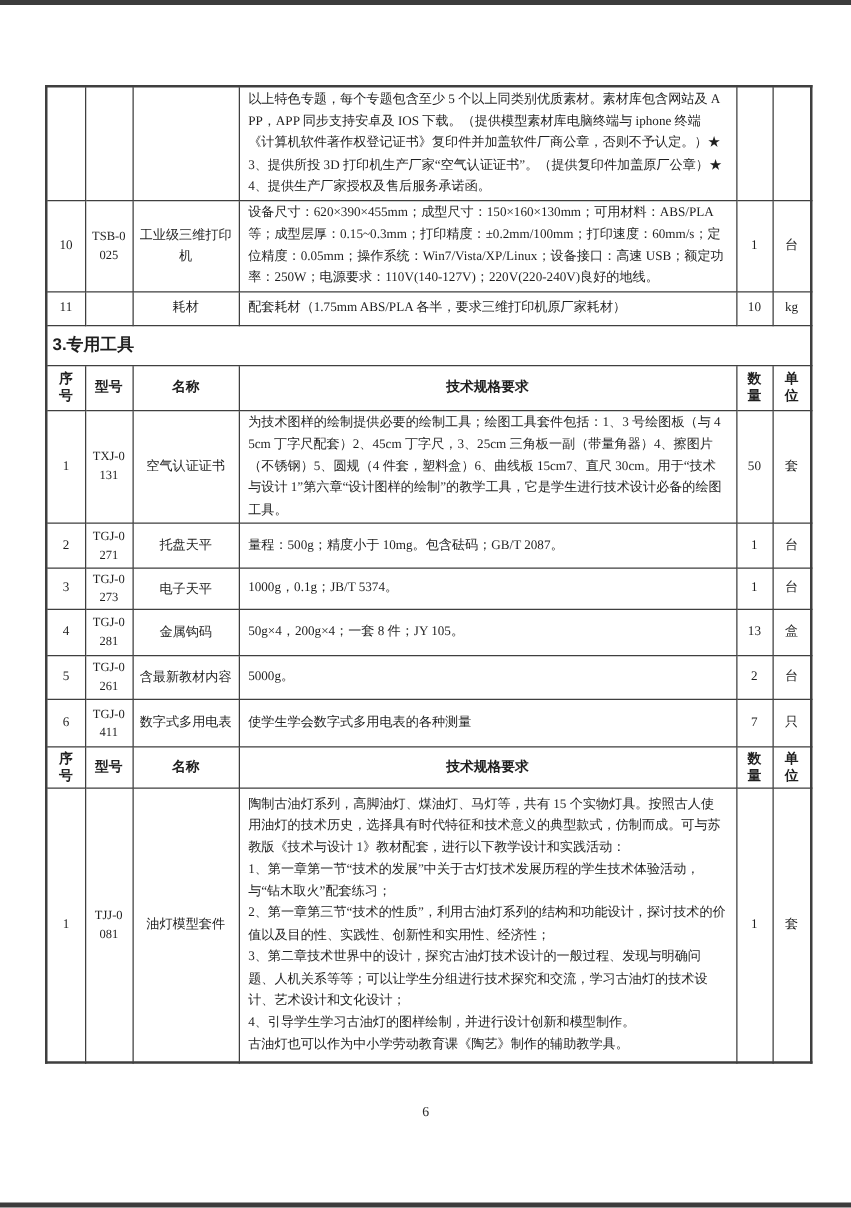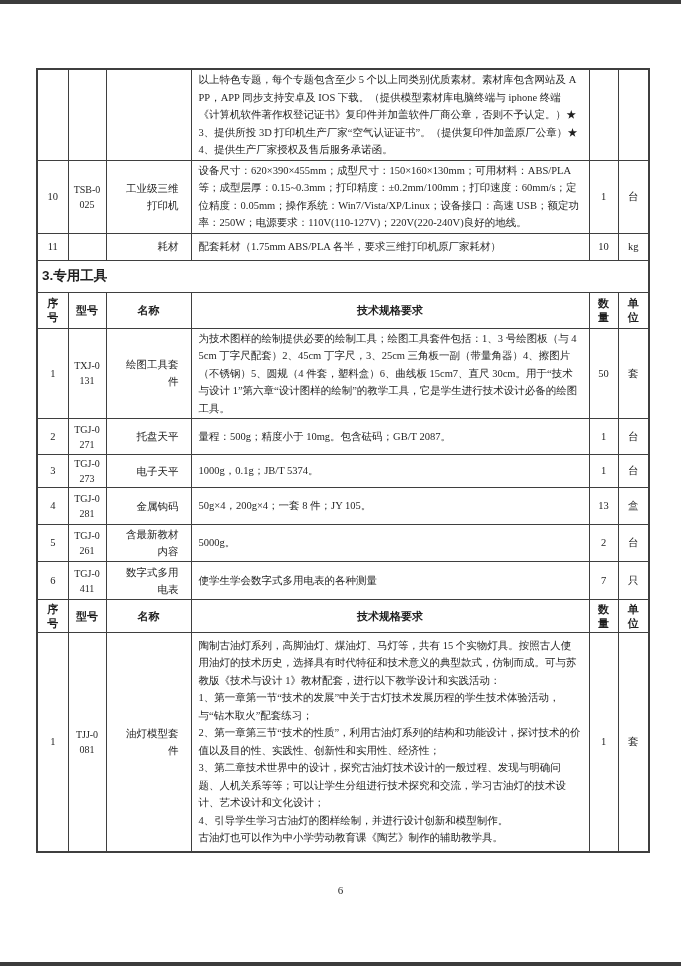--- a/index.html
+++ b/index.html
@@ -18,21 +18,21 @@
   }
   td{
     border:1px solid #3f3f3f;
     font-size:10.5px;line-height:17.5px;
     vertical-align:middle;text-align:center;
     padding:1px 2px;overflow:hidden;
     word-break:break-all;
   }
   td.spec{text-align:left;padding:1px 7px;white-space:pre-line;}
   td.model{white-space:pre-line;line-height:15px;font-size:10px;}
-  td.name{padding:1px 12px;line-height:17px;text-align:right;}
+  td.name{padding:1px 2px;line-height:17px;}
   td.hc{
     font-weight:bold;white-space:pre-line;
     font-family:"Liberation Sans","DejaVu Sans",sans-serif;
     font-size:11px;line-height:14px;padding:2px 1px;
   }
   td.section{
     text-align:left;font-weight:bold;
     font-family:"Liberation Sans","DejaVu Sans",sans-serif;
     font-size:13.5px;padding:2px 4px;line-height:16px;
   }
@@ -64,21 +64,21 @@
       <td class="spec">以上特色专题，每个专题包含至少 5 个以上同类别优质素材。素材库包含网站及 APP，APP 同步支持安卓及 IOS 下载。（提供模型素材库电脑终端与 iphone 终端《计算机软件著作权登记证书》复印件并加盖软件厂商公章，否则不予认定。）★3、提供所投 3D 打印机生产厂家“空气认证证书”。（提供复印件加盖原厂公章）★4、提供生产厂家授权及售后服务承诺函。</td>
       <td></td>
       <td></td>
     </tr>
 
     <tr style="height:73px">
       <td>10</td>
       <td class="model">TSB-0
 025</td>
       <td class="name">工业级三维打印机</td>
-      <td class="spec">设备尺寸：620×390×455mm；成型尺寸：150×160×130mm；可用材料：ABS/PLA 等；成型层厚：0.15~0.3mm；打印精度：±0.2mm/100mm；打印速度：60mm/s；定位精度：0.05mm；操作系统：Win7/Vista/XP/Linux；设备接口：高速 USB；额定功率：250W；电源要求：110V(110-127V)；220V(220-240V)良好的地线。</td>
+      <td class="spec">设备尺寸：620×390×455mm；成型尺寸：150×160×130mm；可用材料：ABS/PLA 等；成型层厚：0.15~0.3mm；打印精度：±0.2mm/100mm；打印速度：60mm/s；定位精度：0.05mm；操作系统：Win7/Vista/XP/Linux；设备接口：高速 USB；额定功率：250W；电源要求：110V(140-127V)；220V(220-240V)良好的地线。</td>
       <td>1</td>
       <td>台</td>
     </tr>
 
     <tr style="height:27px">
       <td>11</td>
       <td class="model"></td>
       <td class="name">耗材</td>
       <td class="spec">配套耗材（1.75mm ABS/PLA 各半，要求三维打印机原厂家耗材）</td>
       <td>10</td>
@@ -98,21 +98,21 @@
       <td class="hc">数
 量</td>
       <td class="hc">单
 位</td>
     </tr>
 
     <tr style="height:76px">
       <td>1</td>
       <td class="model">TXJ-0
 131</td>
-      <td class="name">绘图工具套件</td>
+      <td class="name">空气认证证书</td>
       <td class="spec">为技术图样的绘制提供必要的绘制工具；绘图工具套件包括：1、3 号绘图板（与 45cm 丁字尺配套）2、45cm 丁字尺，3、25cm 三角板一副（带量角器）4、擦图片（不锈钢）5、圆规（4 件套，塑料盒）6、曲线板 15cm7、直尺 30cm。用于“技术与设计 1”第六章“设计图样的绘制”的教学工具，它是学生进行技术设计必备的绘图工具。</td>
       <td>50</td>
       <td>套</td>
     </tr>
     <tr style="height:36px">
       <td>2</td>
       <td class="model">TGJ-0
 271</td>
       <td class="name">托盘天平</td>
       <td class="spec">量程：500g；精度小于 10mg。包含砝码；GB/T 2087。</td>

